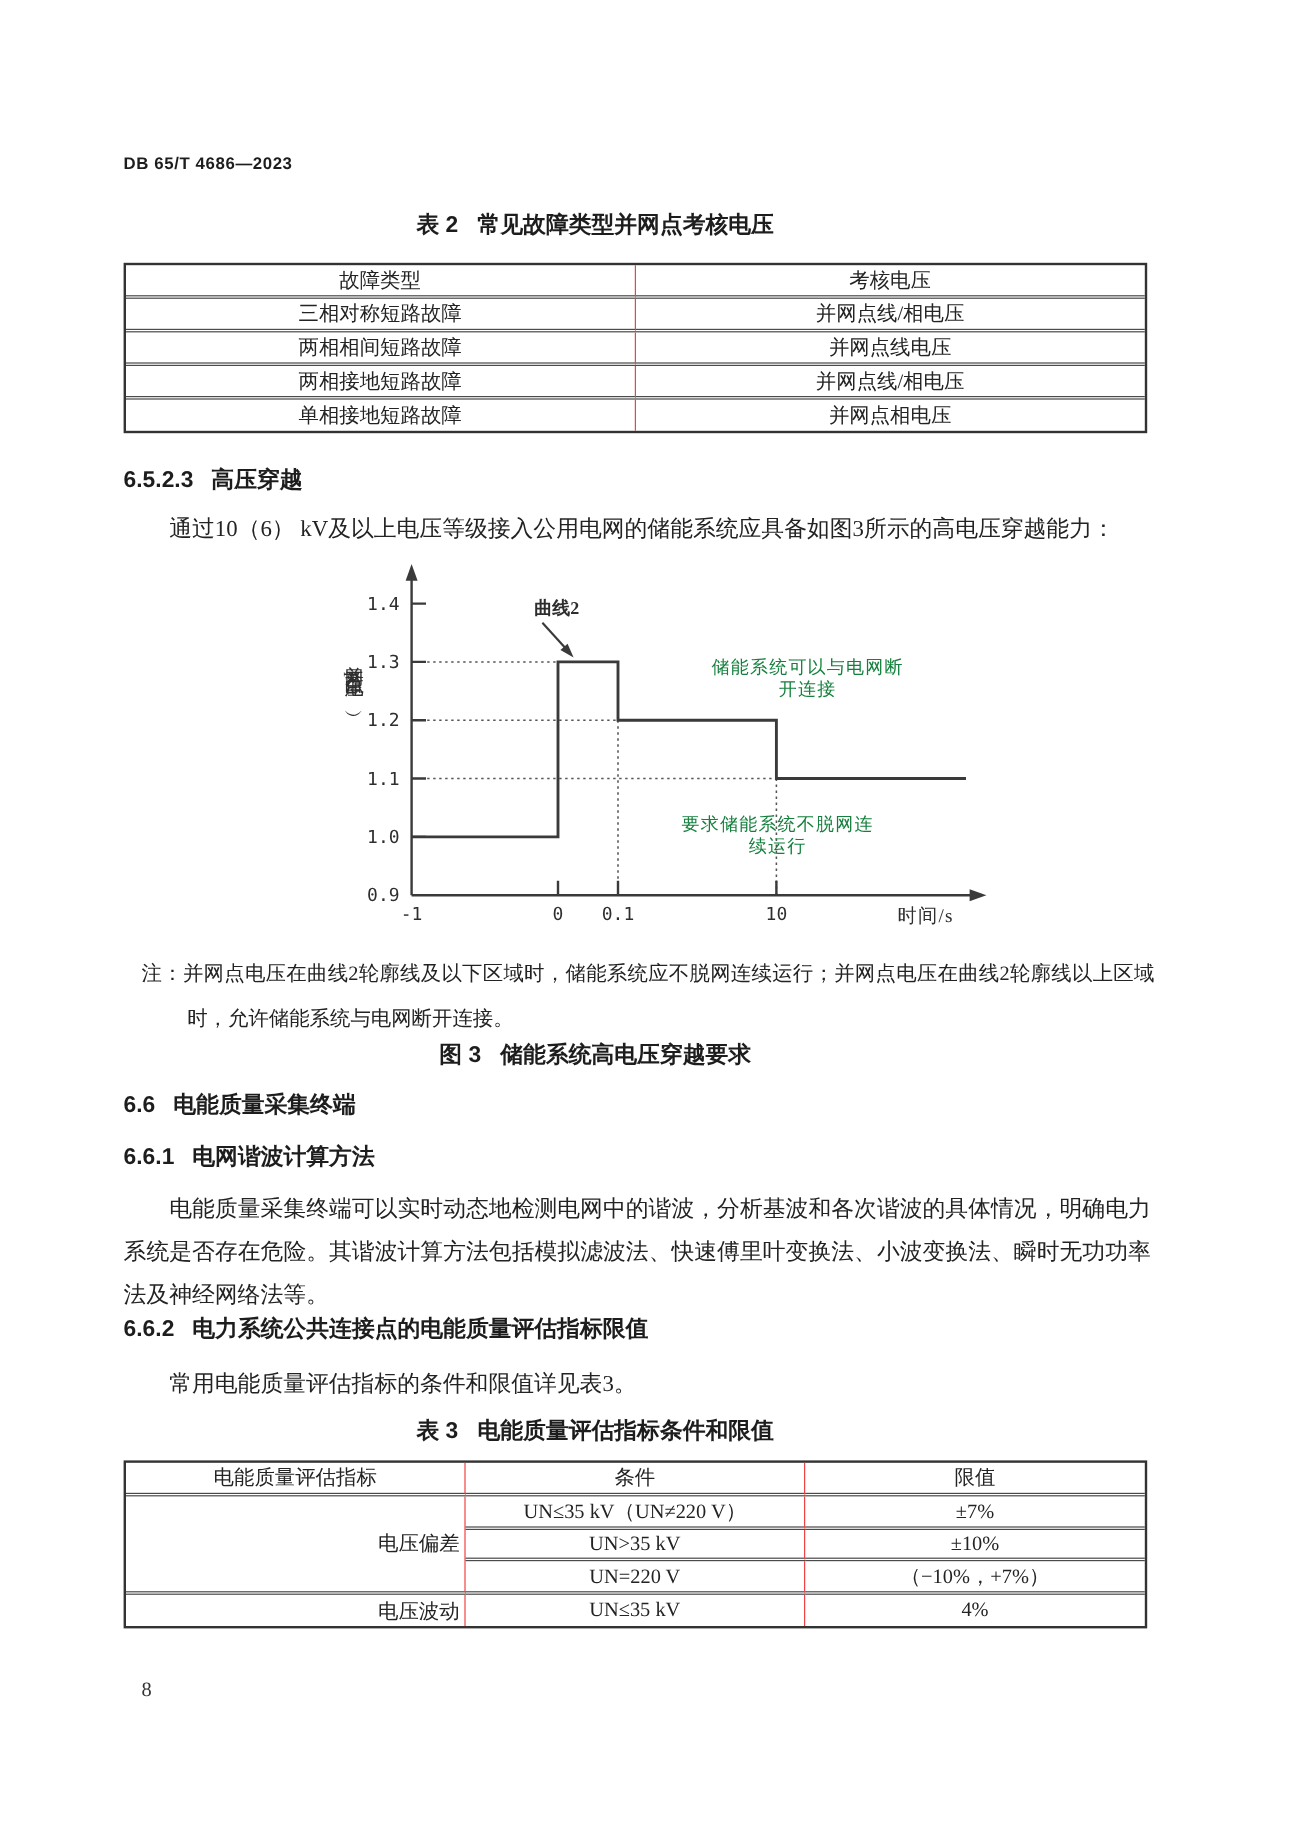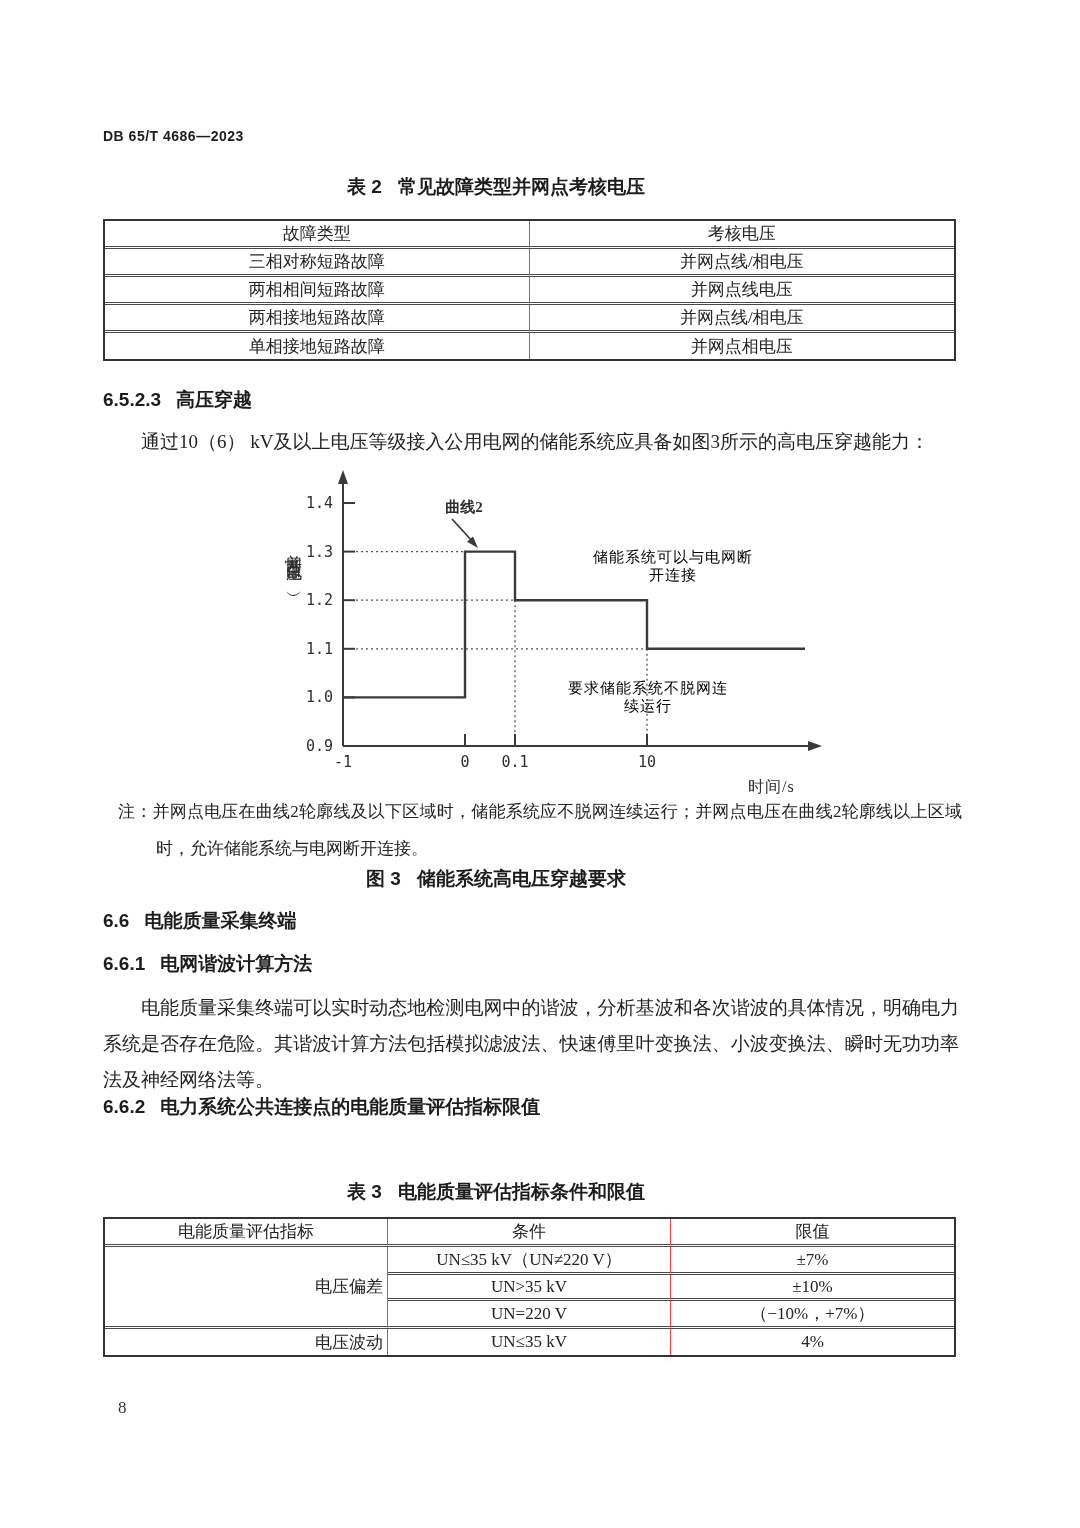--- a/index.html
+++ b/index.html
@@ -72,32 +72,32 @@
   .note {
     position: absolute; left: 118px; top: 793px; width: 844px;
     font-size: 17px; line-height: 37px; color:#232323;
     padding-left: 38px; text-indent: -38px; text-align: justify;
   }
   
   .chart { position: absolute; left: 280px; top: 468px; width: 560px; height: 318px; }
   .chart svg { position: absolute; left: 0; top: 0; }
   .ann {
     position: absolute; text-align: center;
-    font-size: 15px; line-height: 18px; color: #000000; letter-spacing: 1px;
+    font-size: 15px; line-height: 18px; color: #15803d; letter-spacing: 1px;
   }
   #annUp  { left: 283px; top: 80px;  width: 220px; }
   #annLow { left: 258px; top: 211px; width: 220px; }
   .ylab {
     position: absolute; left: 3px; top: 74px;
     writing-mode: vertical-rl;
     font-size: 16px; letter-spacing: 3px; color: #2e2e2e;
   }
   .xlab {
     position: absolute; left: 468px; top: 285px;
-    font-size: 16px; color: #2e2e2e; letter-spacing: 1px; margin-top: 24px;
+    font-size: 16px; color: #2e2e2e; letter-spacing: 1px;
   }
   .pageno {
     position: absolute; left: 118px; top: 1398px;
     font-size: 17px; color: #333;
   }
 </style>
 </head>
 <body>
 
 <div class="page">
@@ -196,20 +196,21 @@
     <span class="sec-num">6.6</span><span>电能质量采集终端</span>
   </div>
   <div class="sec-head" id="h661">
     <span class="sec-num">6.6.1</span><span>电网谐波计算方法</span>
   </div>
   <p class="para indent" id="p661">电能质量采集终端可以实时动态地检测电网中的谐波，分析基波和各次谐波的具体情况，明确电力系统是否存在危险。其谐波计算方法包括模拟滤波法、快速傅里叶变换法、小波变换法、瞬时无功功率法及神经网络法等。</p>
 
   <div class="sec-head" id="h662">
     <span class="sec-num">6.6.2</span><span>电力系统公共连接点的电能质量评估指标限值</span>
   </div>
+  <p class="para indent" id="p662">常用电能质量评估指标的条件和限值详见表3。</p>
 
   <div class="caption" id="cap-t3">
     <span class="cap-num">表 3</span><span>电能质量评估指标条件和限值</span>
   </div>
 
   <table id="table3">
     <thead>
       <tr>
         <th>电能质量评估指标</th>
         <th>条件</th>

